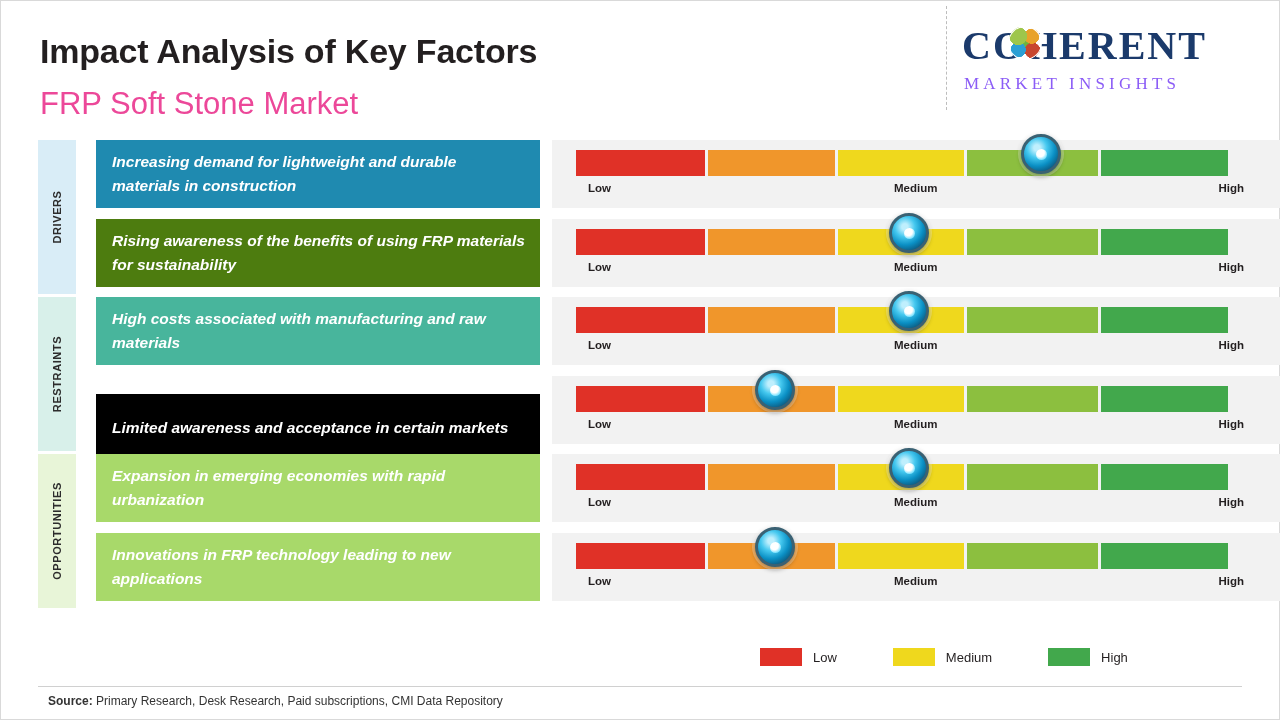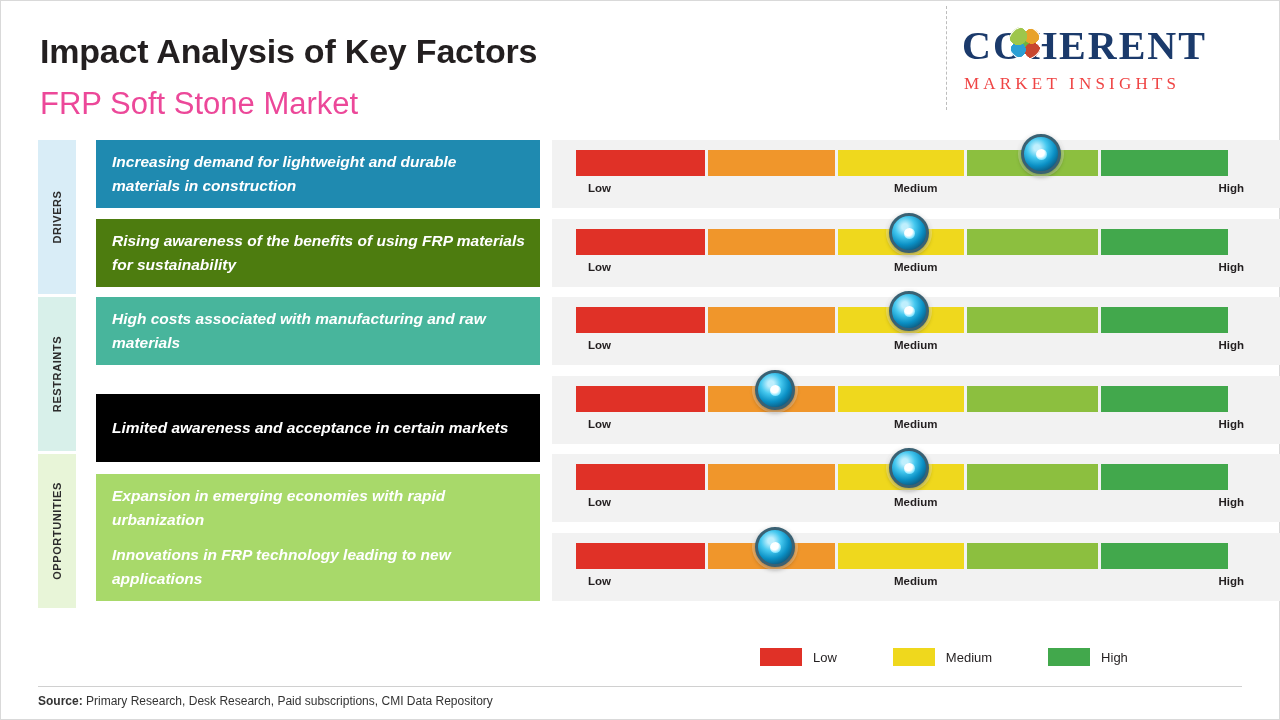--- a/index.html
+++ b/index.html
@@ -36,21 +36,21 @@
   .logo-main{
     position:absolute;left:0;top:0;width:300px;
     font-family:"Liberation Serif", serif;
     font-size:40px;font-weight:bold;color:#1b3a6b;
     letter-spacing:2px;
     white-space:nowrap;
   }
   .logo-sub{
     position:absolute;left:2px;top:52px;width:300px;
     font-family:"Liberation Serif", serif;
-    font-size:17px;color:#ef4444;letter-spacing:4.2px;
+    font-size:17px;color:#8b5cf6;letter-spacing:4.2px;
     white-space:nowrap;
   }
   .logo-globe{
     position:absolute;left:46px;top:4px;width:34px;height:34px;
     border-radius:50%;
     background:
       radial-gradient(circle at 30% 30%, #9ec64b 0 26%, transparent 27%),
       radial-gradient(circle at 70% 30%, #e8a22a 0 22%, transparent 23%),
       radial-gradient(circle at 30% 70%, #2b9fd4 0 22%, transparent 23%),
       radial-gradient(circle at 72% 72%, #c8462f 0 22%, transparent 23%),
@@ -116,21 +116,21 @@
   
   .legend{position:absolute;left:760px;top:645px;height:24px;display:flex;align-items:center;}
   .lg{display:flex;align-items:center;margin-right:56px;}
   .lg-sw{width:42px;height:18px;margin-right:11px;}
   .lg-tx{font-size:13px;color:#231f20;}
   
   .srcline{
     position:absolute;left:38px;top:686px;width:1204px;height:1px;background:#d0d0d0;
   }
   .source{
-    position:absolute;left:38px;top:694px;font-size:12px;color:#333;
+    position:absolute;left:48px;top:694px;font-size:12px;color:#333;
   }
   .source b{font-weight:bold;}
 </style>
 </head>
 <body>
 
 <div class="frame"></div>
 
 <div class="title">Impact Analysis of Key Factors</div>
 <div class="subtitle">FRP Soft Stone Market</div>
@@ -215,21 +215,21 @@
       <div class="seg s5"></div>
     </div>
     <div class="marker" style="left:203px;"></div>
     <div class="ticks">
       <span class="tick t-low">Low</span>
       <span class="tick t-med">Medium</span>
       <span class="tick t-high">High</span>
     </div>
   </div>
 
-  <div class="factor" style="top:314px;background:#a8d96a;margin-top:20px;">Expansion in emerging economies with rapid urbanization</div>
+  <div class="factor" style="top:314px;background:#a8d96a;">Expansion in emerging economies with rapid urbanization</div>
   <div class="scaleblock" style="top:314px;">
     <div class="bar">
       <div class="seg s1"></div>
       <div class="seg s2"></div>
       <div class="seg s3"></div>
       <div class="seg s4"></div>
       <div class="seg s5"></div>
     </div>
     <div class="marker" style="left:337px;"></div>
     <div class="ticks">

